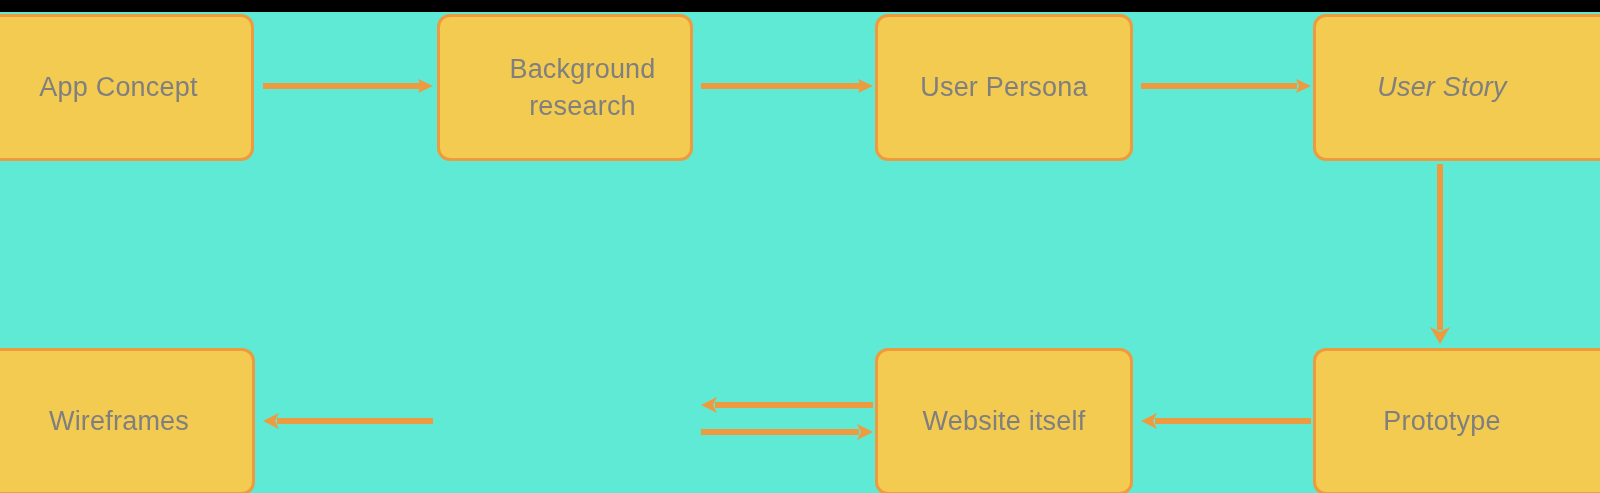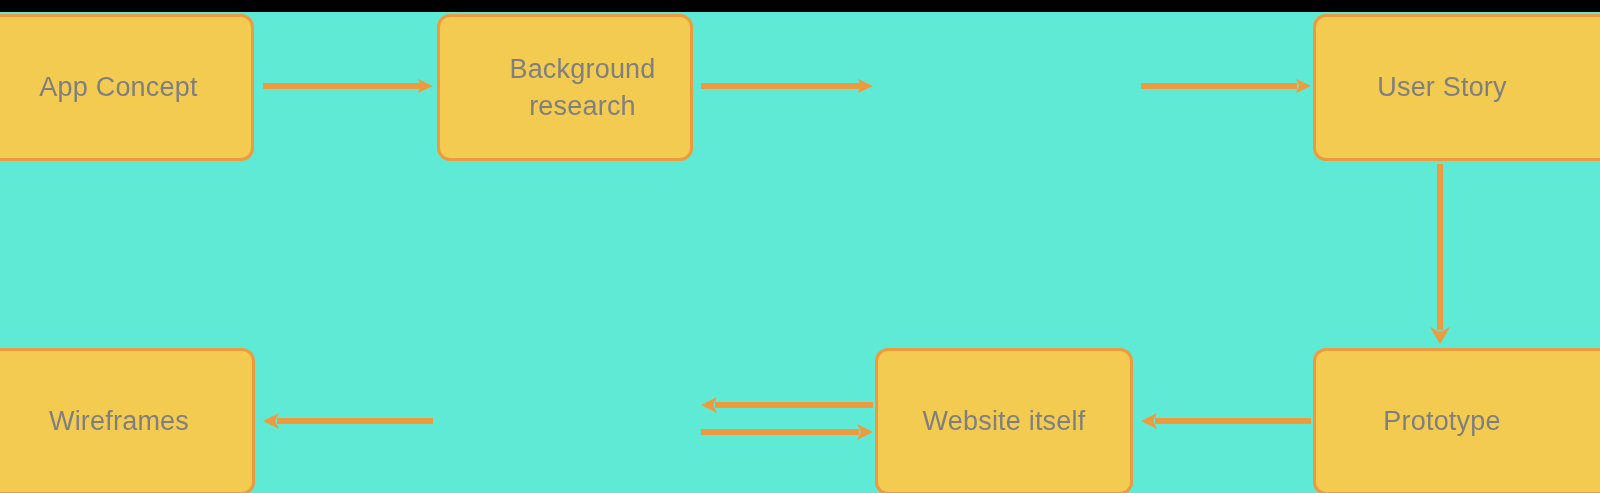--- a/index.html
+++ b/index.html
@@ -67,23 +67,26 @@
 
   <div class="node clip-left" style="left:-14px; top:2px; width:268px; height:147px;">
     <span class="node-label">App Concept</span>
   </div>
 
   <div class="node" style="left:437px; top:2px; width:256px; height:147px;padding-left:35px;">
     <span class="node-label">Background
 research</span>
   </div>
 
+  <div class="node" style="left:875px; top:2px; width:258px; height:147px;">
+    <span class="node-label">User Persona</span>
+  </div>
 
   <div class="node clip-right" style="left:1313px; top:2px; width:301px; height:147px;">
-    <span class="node-label" style="padding-right:56px;">User Story</span>
+    <span class="node-label" style="padding-right:56px;font-style:italic;">User Story</span>
   </div>
 
   <div class="node clip-left" style="left:-14px; top:336px; width:269px; height:147px;">
     <span class="node-label">Wireframes</span>
   </div>
 
 
   <div class="node" style="left:875px; top:336px; width:258px; height:147px;">
     <span class="node-label">Website itself</span>
   </div>

